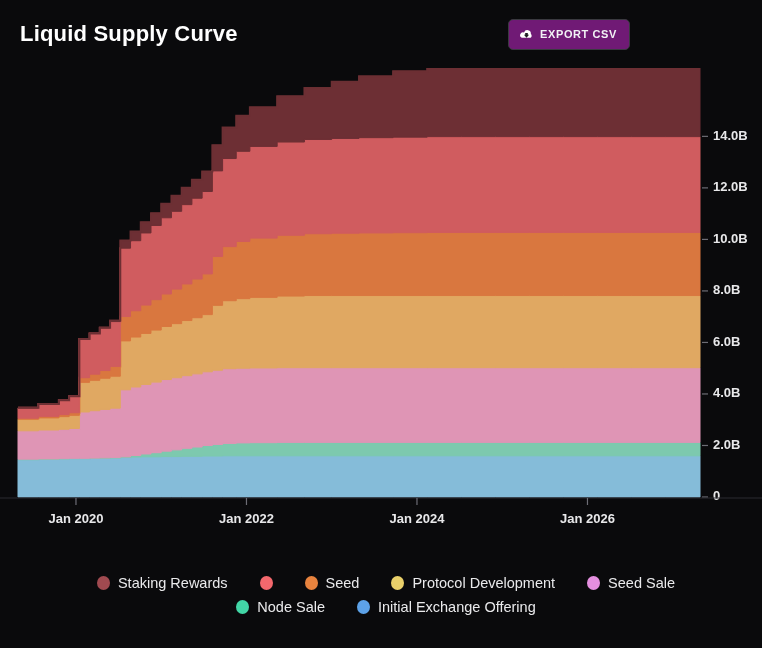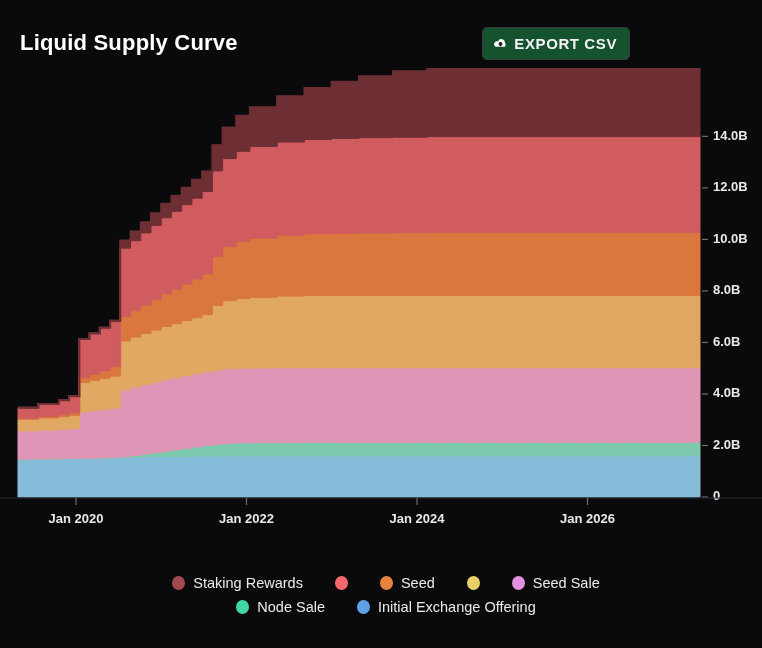--- a/index.html
+++ b/index.html
@@ -6,32 +6,32 @@
   html, body {
     width: 762px; height: 648px;
     background: #0a0a0c;
     font-family: "Liberation Sans", sans-serif;
     overflow: hidden;
   }
   #app { position: relative; width: 762px; height: 648px; background: #0a0a0c; }
 
   
   #header {
-    position: absolute; left: 0; top: 9px; width: 648px; height: 68px;
+    position: absolute; left: 0; top: 0; width: 648px; height: 68px;
     display: flex; align-items: center; justify-content: space-between;
     padding: 0 18px 0 20px;
   }
   #title {
     color: #ffffff; font-size: 22px; font-weight: bold;
     letter-spacing: .2px; white-space: nowrap;
   }
   #export-btn {
     display: flex; align-items: center; gap: 6px;
-    background: #14532d; border: 1px solid #3a3a40; border-radius: 5px;
-    color: #f2f2f5; font-size: 15px; font-weight: bold; letter-spacing: .6px;
+    background: #701a75; border: 1px solid #3a3a40; border-radius: 5px;
+    color: #f2f2f5; font-size: 11px; font-weight: bold; letter-spacing: .6px;
     padding: 7px 12px 7px 10px; cursor: pointer; white-space: nowrap;
   }
   #export-btn .cloud { display: block; width: 15px; height: 15px; }
 
   
   #chart { position: absolute; left: 0; top: 68px; width: 762px; height: 480px; }
   #svg-chart { display: block; }
 
   .axis-label { fill: #e8e8ea; font-size: 13px; font-weight: bold; font-family: "Liberation Sans", sans-serif; }
   .ylab { text-anchor: start; dominant-baseline: middle; }
@@ -129,20 +129,21 @@
         </div>
         <div class="legend-item">
           <span class="legend-dot" style="background: rgb(244, 104, 109);"></span>
         </div>
         <div class="legend-item">
           <span class="legend-dot" style="background: rgb(232, 131, 62);"></span>
           <span class="legend-text">Seed</span>
         </div>
         <div class="legend-item">
           <span class="legend-dot" style="background: rgb(233, 208, 106);"></span>
+          <span class="legend-text">Protocol Development</span>
         </div>
         <div class="legend-item">
           <span class="legend-dot" style="background: rgb(229, 143, 224);"></span>
           <span class="legend-text">Seed Sale</span>
         </div>
       </div>
     <div class="legend-row" id="legend-row-1">
         <div class="legend-item">
           <span class="legend-dot" style="background: rgb(66, 214, 166);"></span>
           <span class="legend-text">Node Sale</span>

